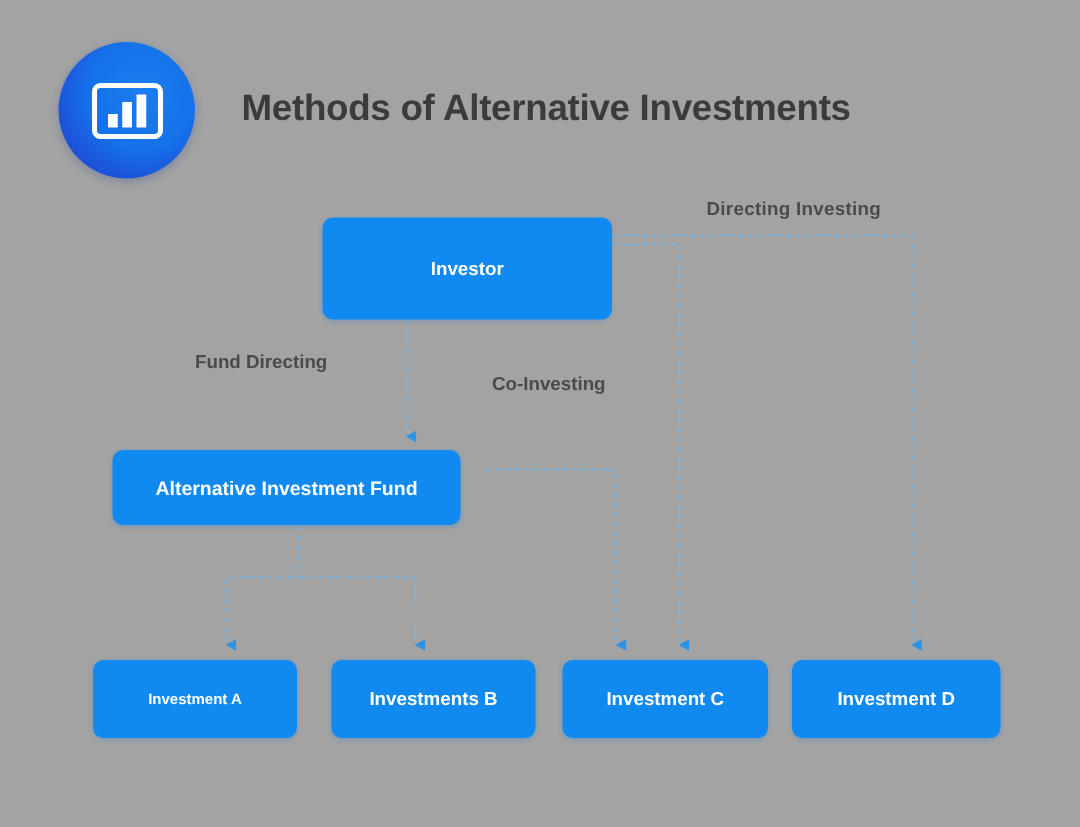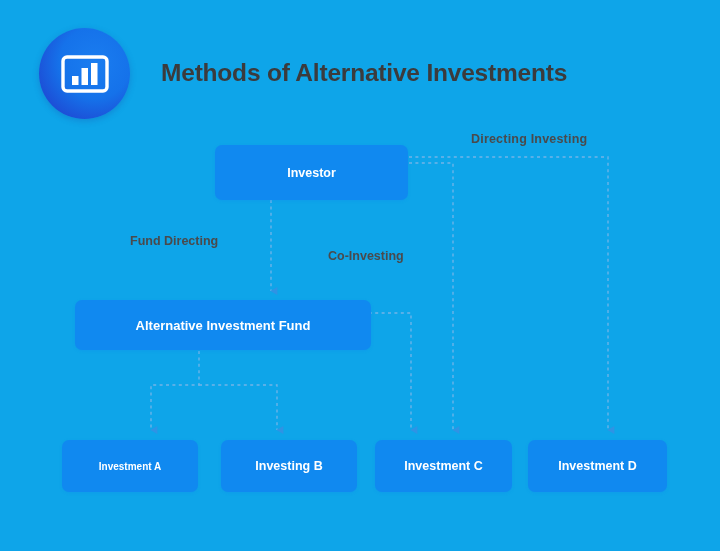--- a/index.html
+++ b/index.html
@@ -4,21 +4,21 @@
 <style>
   html, body {
     margin: 0;
     padding: 0;
     background: #ffffff;
   }
   #canvas {
     position: relative;
     width: 720px;
     height: 551px;
-    background: #0ea5e9;
+    background: #a3a3a3;
     overflow: hidden;
     font-family: "Liberation Sans", sans-serif;
   }
 
   
   #header-logo {
     position: absolute;
     left: 39px;
     top: 28px;
     width: 91px;
@@ -57,22 +57,22 @@
     color: #ffffff;
     font-weight: bold;
     display: flex;
     align-items: center;
     justify-content: center;
     text-align: center;
     box-shadow: 0 1px 3px rgba(16,137,240,0.30);
     box-sizing: border-box;
     padding: 0 6px;
   }
-  #node-investor      { left: 215px; top: 145px; width: 193px; height: 55px; font-size: 12.5px; }
-  #node-fund          { left: 75px;  top: 300px; width: 296px; height: 50px; font-size: 13px; }
+  #node-investor      { left: 215px; top: 145px; width: 193px; height: 68px; font-size: 12.5px; }
+  #node-fund          { left: 75px;  top: 300px; width: 232px; height: 50px; font-size: 13px; }
   #node-investment-a  { left: 62px;  top: 440px; width: 136px; height: 52px; font-size: 10px; }
   #node-investment-b  { left: 221px; top: 440px; width: 136px; height: 52px; font-size: 12.5px; }
   #node-investment-c  { left: 375px; top: 440px; width: 137px; height: 52px; font-size: 12.5px; }
   #node-investment-d  { left: 528px; top: 440px; width: 139px; height: 52px; font-size: 12.5px; }
 
   
   .edge-label {
     position: absolute;
     font-size: 12.5px;
     font-weight: bold;
@@ -137,19 +137,19 @@
   <div class="edge-label" id="label-co-investing">Co-Investing</div>
 
   <div class="edge-label" id="label-directing-investing">Directing  Investing</div>
 
   <div class="node" id="node-investor">Investor</div>
 
   <div class="node" id="node-fund">Alternative Investment Fund</div>
 
   <div class="node" id="node-investment-a">Investment A</div>
 
-  <div class="node" id="node-investment-b">Investing B</div>
+  <div class="node" id="node-investment-b">Investments B</div>
 
   <div class="node" id="node-investment-d">Investment D</div>
 
   <div class="node" id="node-investment-c">Investment C</div>
 
 </div>
 
 </body></html>

